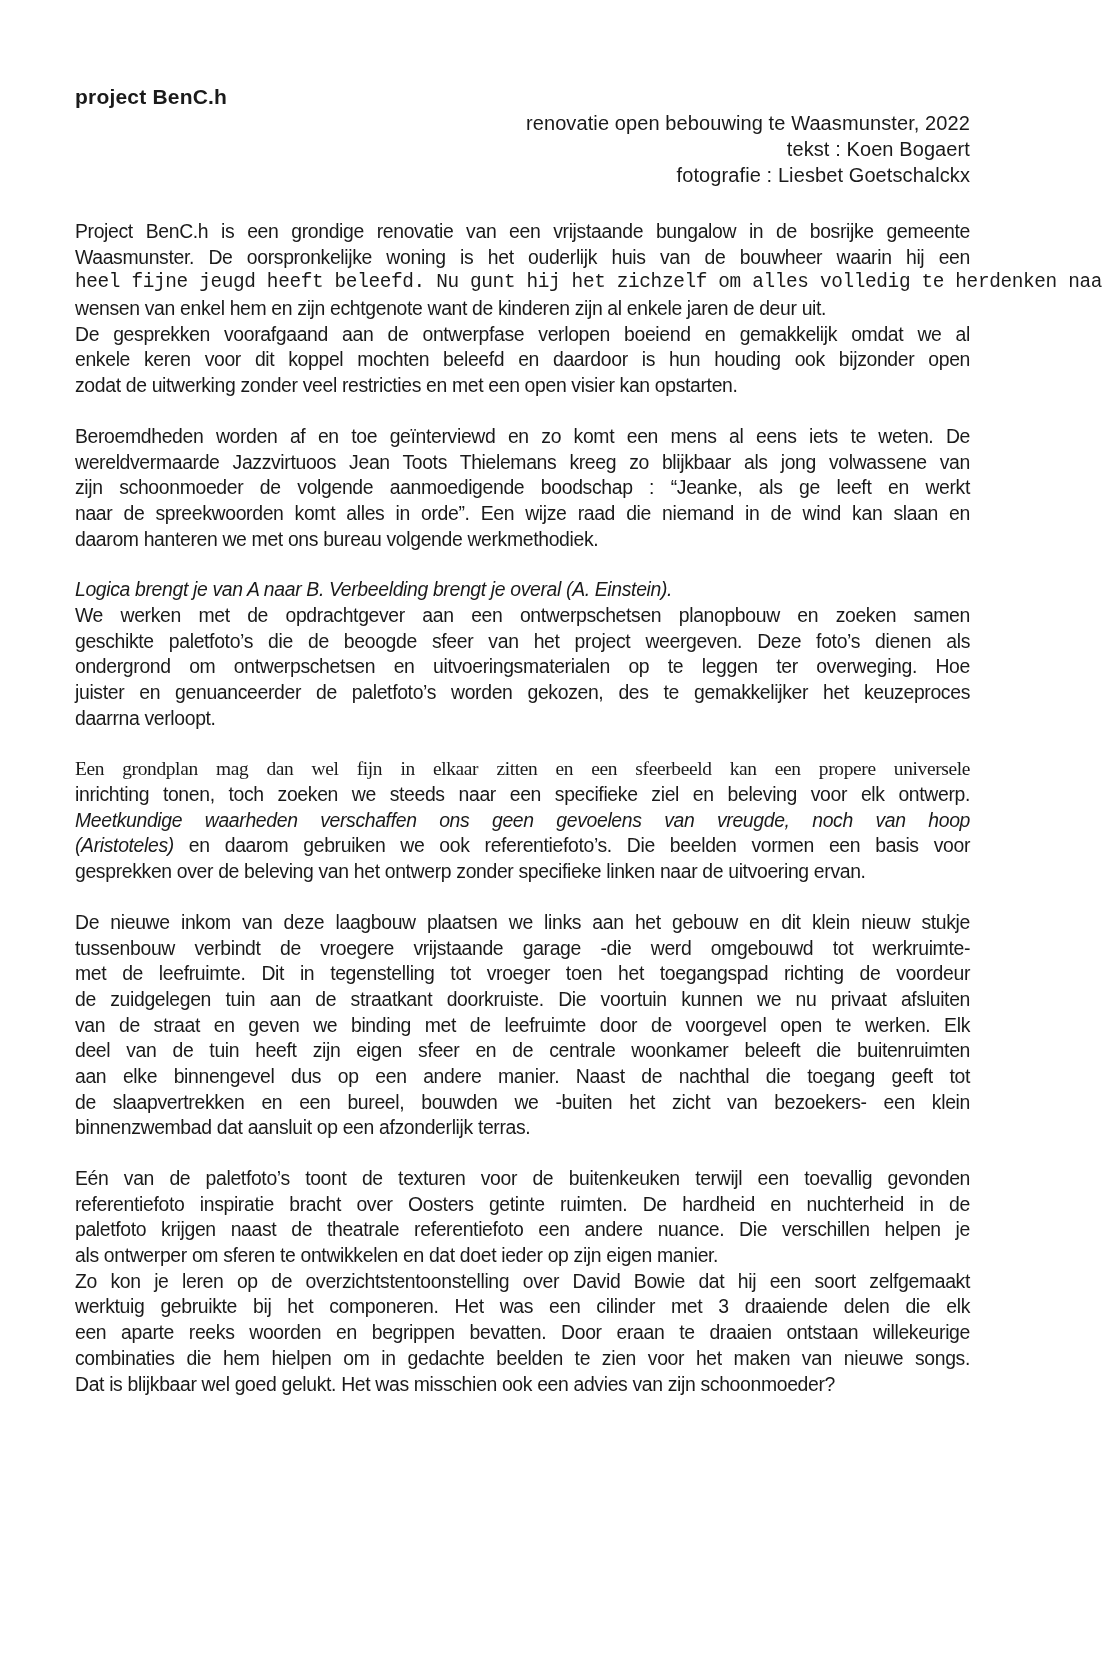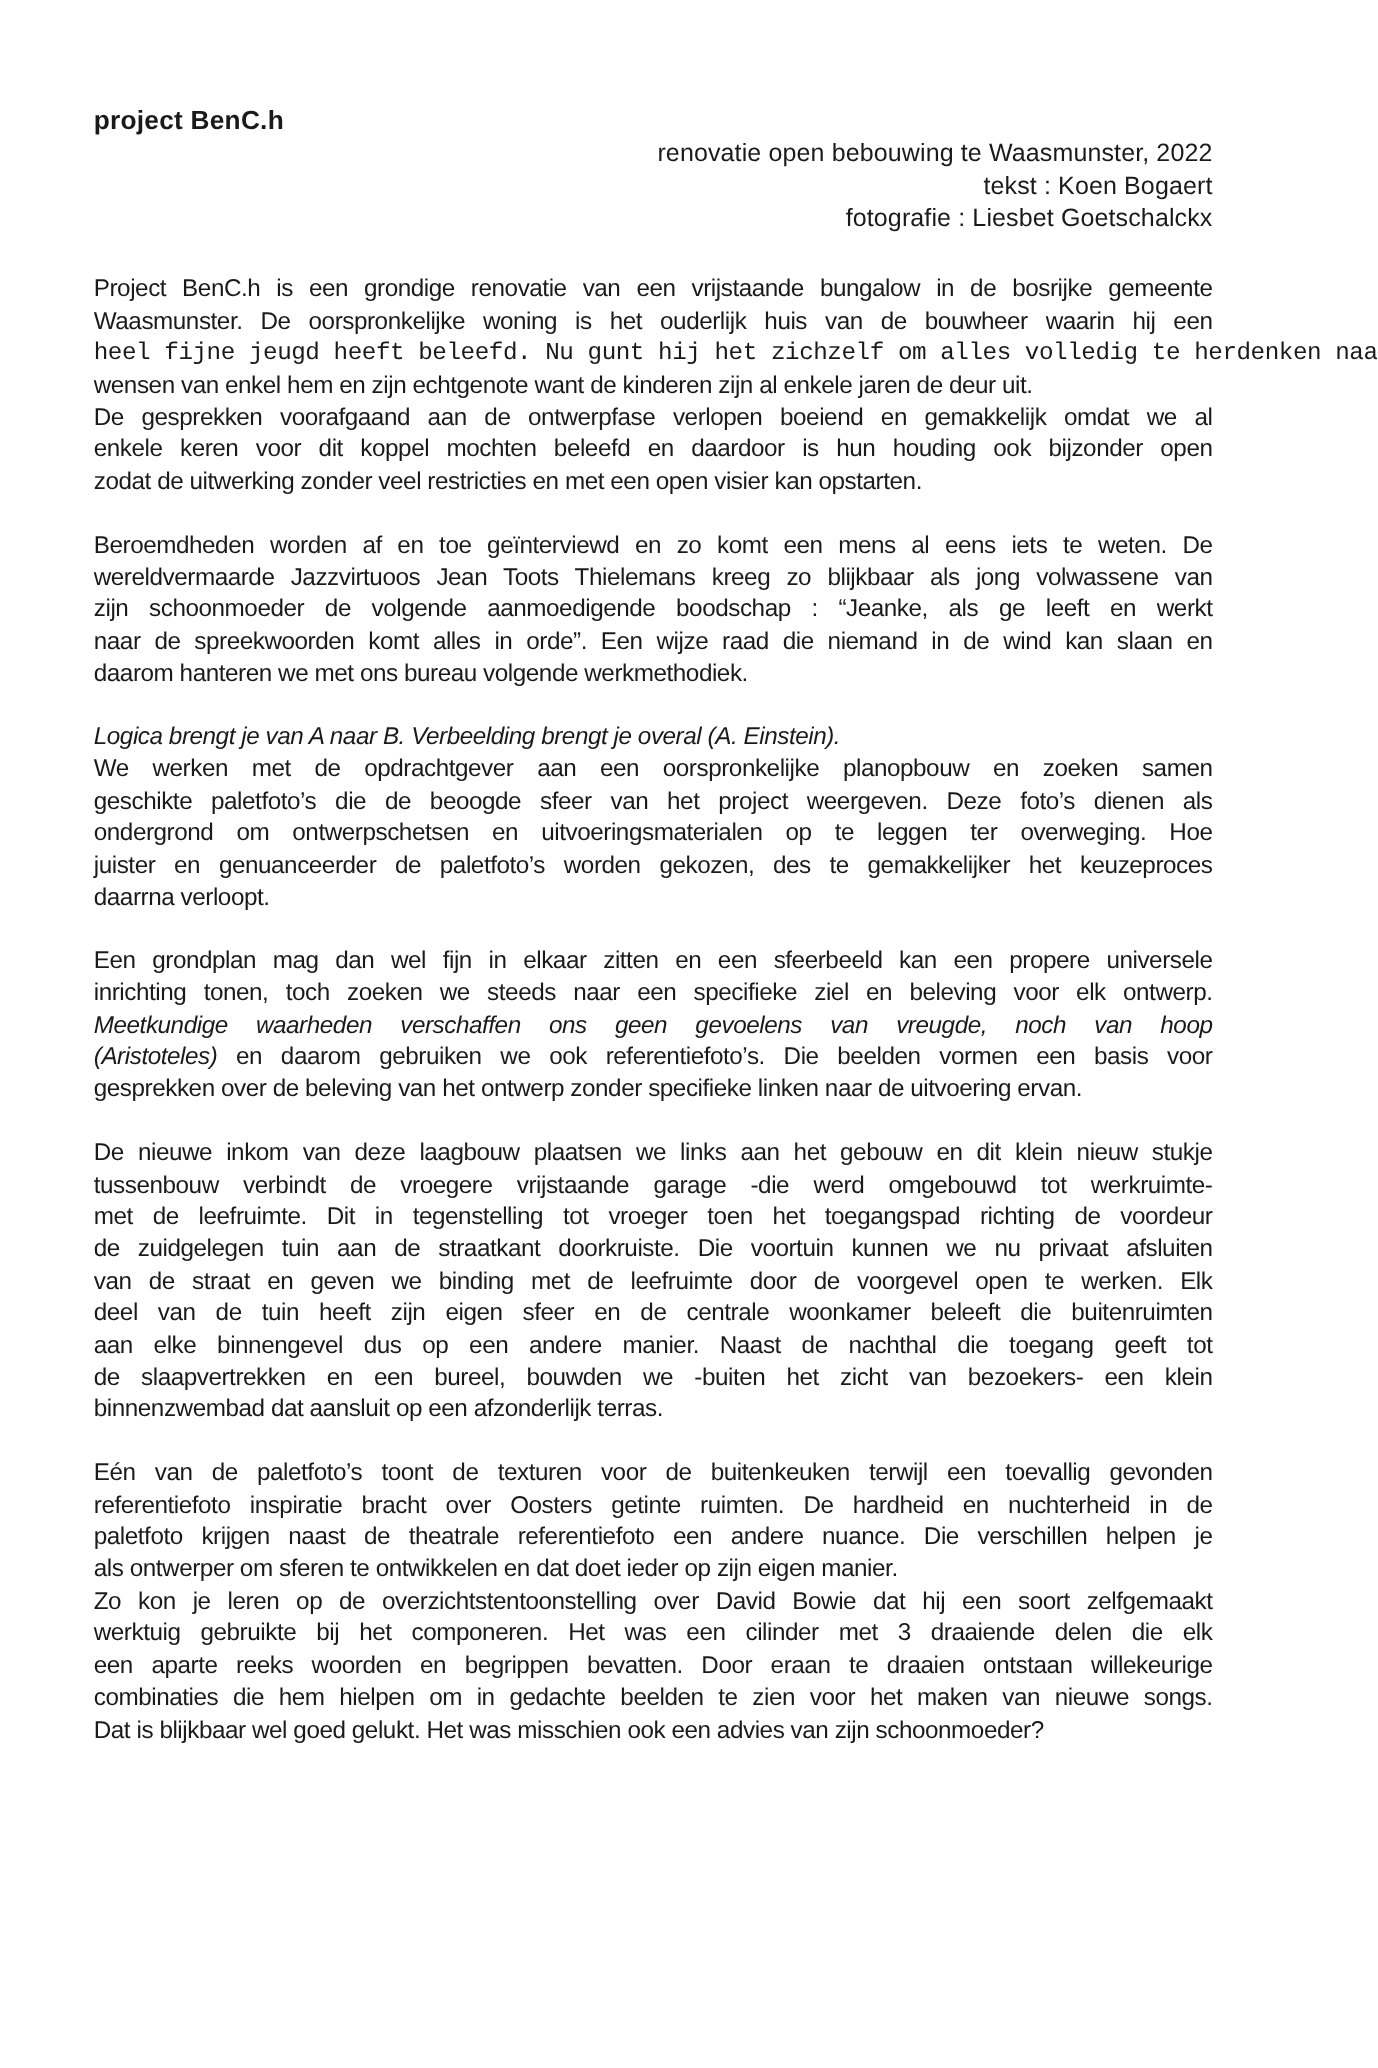--- a/index.html
+++ b/index.html
@@ -48,29 +48,29 @@
   <div class="para">
     <span class="line" style="white-space: nowrap; display: block;">Beroemdheden worden af en toe geïnterviewd en zo komt een mens al eens iets te weten. De</span>
     <span class="line" style="white-space: nowrap; display: block;">wereldvermaarde Jazzvirtuoos Jean Toots Thielemans kreeg zo blijkbaar als jong volwassene van</span>
     <span class="line" style="white-space: nowrap; display: block;">zijn schoonmoeder de volgende aanmoedigende boodschap : “Jeanke, als ge leeft en werkt</span>
     <span class="line" style="white-space: nowrap; display: block;">naar de spreekwoorden komt alles in orde”. Een wijze raad die niemand in de wind kan slaan en</span>
     <span class="line last" style="white-space: nowrap; display: block;">daarom hanteren we met ons bureau volgende werkmethodiek.</span>
   </div>
 
   <div class="para">
     <span class="line last it" style="white-space: nowrap; display: block;">Logica brengt je van A naar B. Verbeelding brengt je overal (A. Einstein).</span>
-    <span class="line" style="white-space: nowrap; display: block;">We werken met de opdrachtgever aan een oorspronkelijke planopbouw en zoeken samen</span>
+    <span class="line" style="white-space: nowrap; display: block;">We werken met de opdrachtgever aan een ontwerpschetsen planopbouw en zoeken samen</span>
     <span class="line" style="white-space: nowrap; display: block;">geschikte paletfoto’s die de beoogde sfeer van het project weergeven. Deze foto’s dienen als</span>
     <span class="line" style="white-space: nowrap; display: block;">ondergrond om ontwerpschetsen en uitvoeringsmaterialen op te leggen ter overweging. Hoe</span>
     <span class="line" style="white-space: nowrap; display: block;">juister en genuanceerder de paletfoto’s worden gekozen, des te gemakkelijker het keuzeproces</span>
     <span class="line last" style="white-space: nowrap; display: block;">daarrna verloopt.</span>
   </div>
 
   <div class="para">
-    <span class="line" style="white-space: nowrap; display: block;">Een grondplan mag dan wel fijn in elkaar zitten en een sfeerbeeld kan een propere universele</span>
+    <span class="line" style="white-space: nowrap; display: block; font-family: Liberation Serif, serif;">Een grondplan mag dan wel fijn in elkaar zitten en een sfeerbeeld kan een propere universele</span>
     <span class="line" style="white-space: nowrap; display: block;">inrichting tonen, toch zoeken we steeds naar een specifieke ziel en beleving voor elk ontwerp.</span>
     <span class="line it" style="white-space: nowrap; display: block;">Meetkundige waarheden verschaffen ons geen gevoelens van vreugde, noch van hoop</span>
     <span class="line" style="white-space: nowrap; display: block;"><span class="it">(Aristoteles)</span><span> en daarom gebruiken we ook referentiefoto’s. Die beelden vormen een basis voor</span></span>
     <span class="line last" style="white-space: nowrap; display: block;">gesprekken over de beleving van het ontwerp zonder specifieke linken naar de uitvoering ervan.</span>
   </div>
 
   <div class="para">
     <span class="line" style="white-space: nowrap; display: block;">De nieuwe inkom van deze laagbouw plaatsen we links aan het gebouw en dit klein nieuw stukje</span>
     <span class="line" style="white-space: nowrap; display: block;">tussenbouw verbindt de vroegere vrijstaande garage -die werd omgebouwd tot werkruimte-</span>
     <span class="line" style="white-space: nowrap; display: block;">met de leefruimte. Dit in tegenstelling tot vroeger toen het toegangspad richting de voordeur</span>

